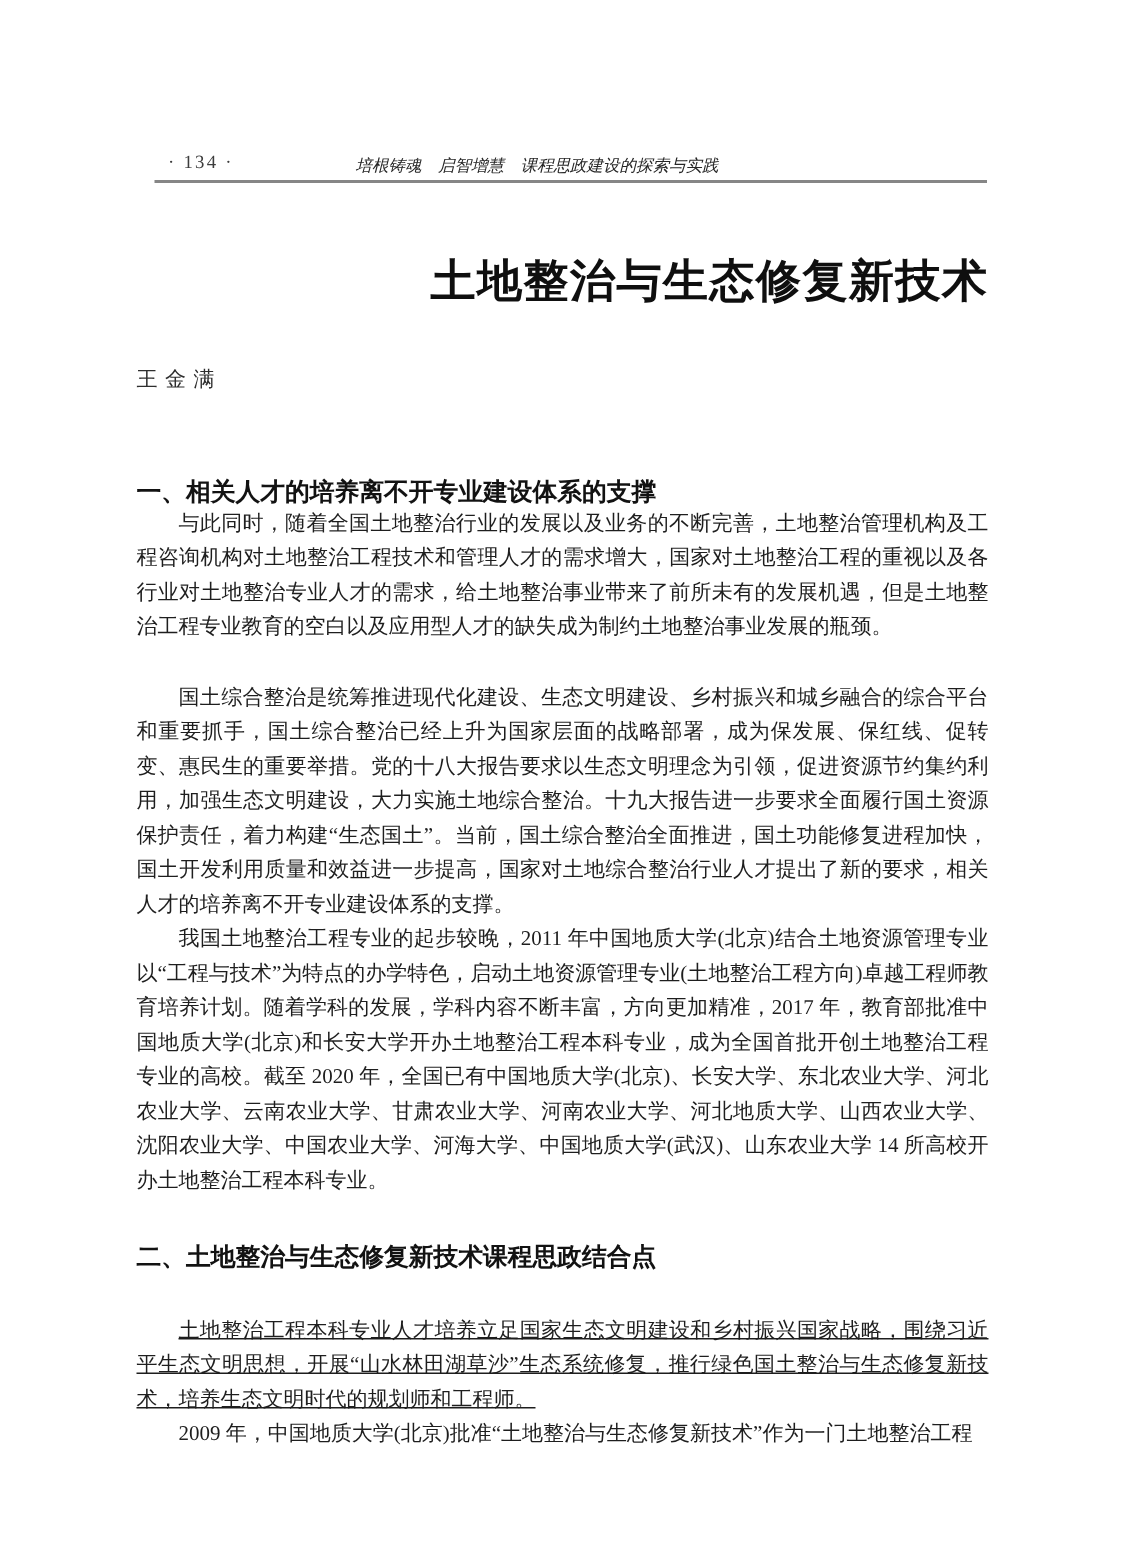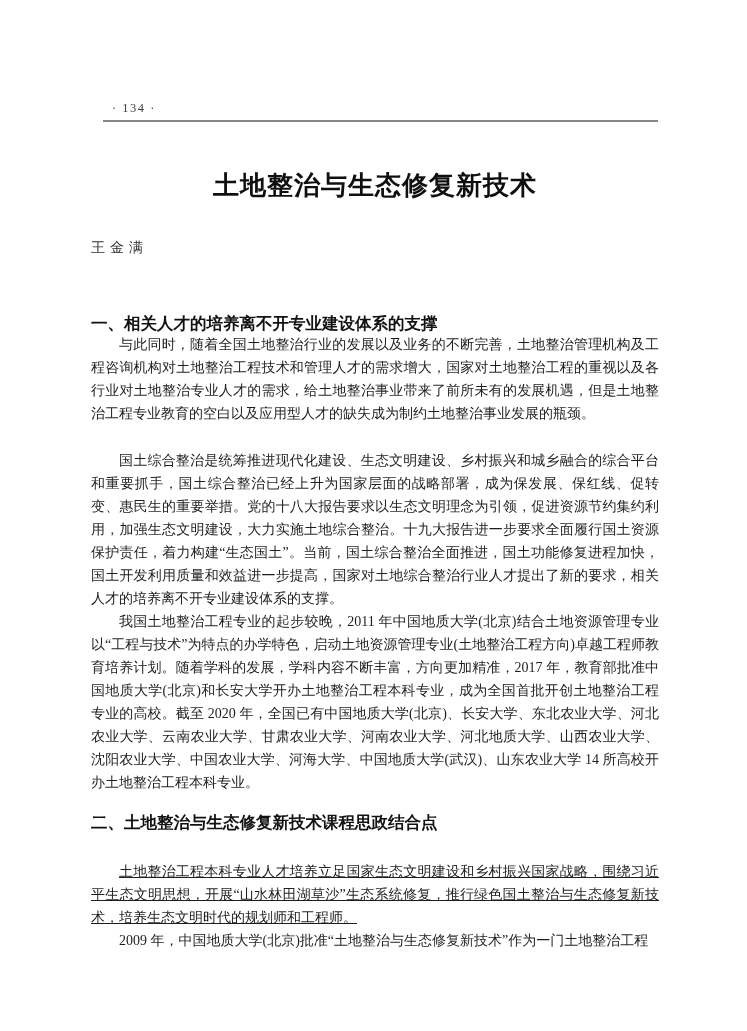--- a/index.html
+++ b/index.html
@@ -41,24 +41,24 @@
   }
   .rule {
     margin: 3px 0 0 103px;
     width: 555px;
     height: 2px;
     background: #868686;
   }
   .title {
     margin: 50px 0 0 91px;
     width: 568px;
-    text-align: center;
+    text-align: right;
     font-family: "Liberation Sans", "DejaVu Sans", sans-serif;
     font-weight: 700;
-    font-size: 26px;
+    font-size: 30px;
     line-height: 1.05;
     letter-spacing: 1px;
     color: #0f0f0f;
   }
   .author {
     margin: 40px 0 0 91px;
     width: 568px;
     text-align: left;
     font-size: 14px;
     letter-spacing: 5px;
@@ -70,39 +70,40 @@
   }
   .sec {
     margin: 0;
     font-family: "Liberation Sans", "DejaVu Sans", sans-serif;
     font-weight: 700;
     font-size: 16.5px;
     line-height: 19px;
     color: #121212;
   }
   #sec1 { margin-top: 57px; }
-  #sec2 { margin-top: 19px; }
+  #sec2 { margin-top: 30px; }
   p.body {
     margin: 0;
     font-size: 14px;
     line-height: 23px;
     text-align: justify;
     text-indent: 2em;
     color: #1e1e1e;
   }
   p.first { margin-top: 24px; }
   #p4 { margin-top: 28px; text-decoration: underline; }
 </style>
 </head>
 <body>
 
 <div class="page">
 
   <div class="header">
     <span class="pagenum">· 134 ·</span>
+    <span class="running">培根铸魂　启智增慧　课程思政建设的探索与实践</span>
   </div>
 
   <div class="rule"></div>
 
   <h1 class="title">土地整治与生态修复新技术</h1>
 
   <div class="author">王金满</div>
 
   <div class="col">
 

